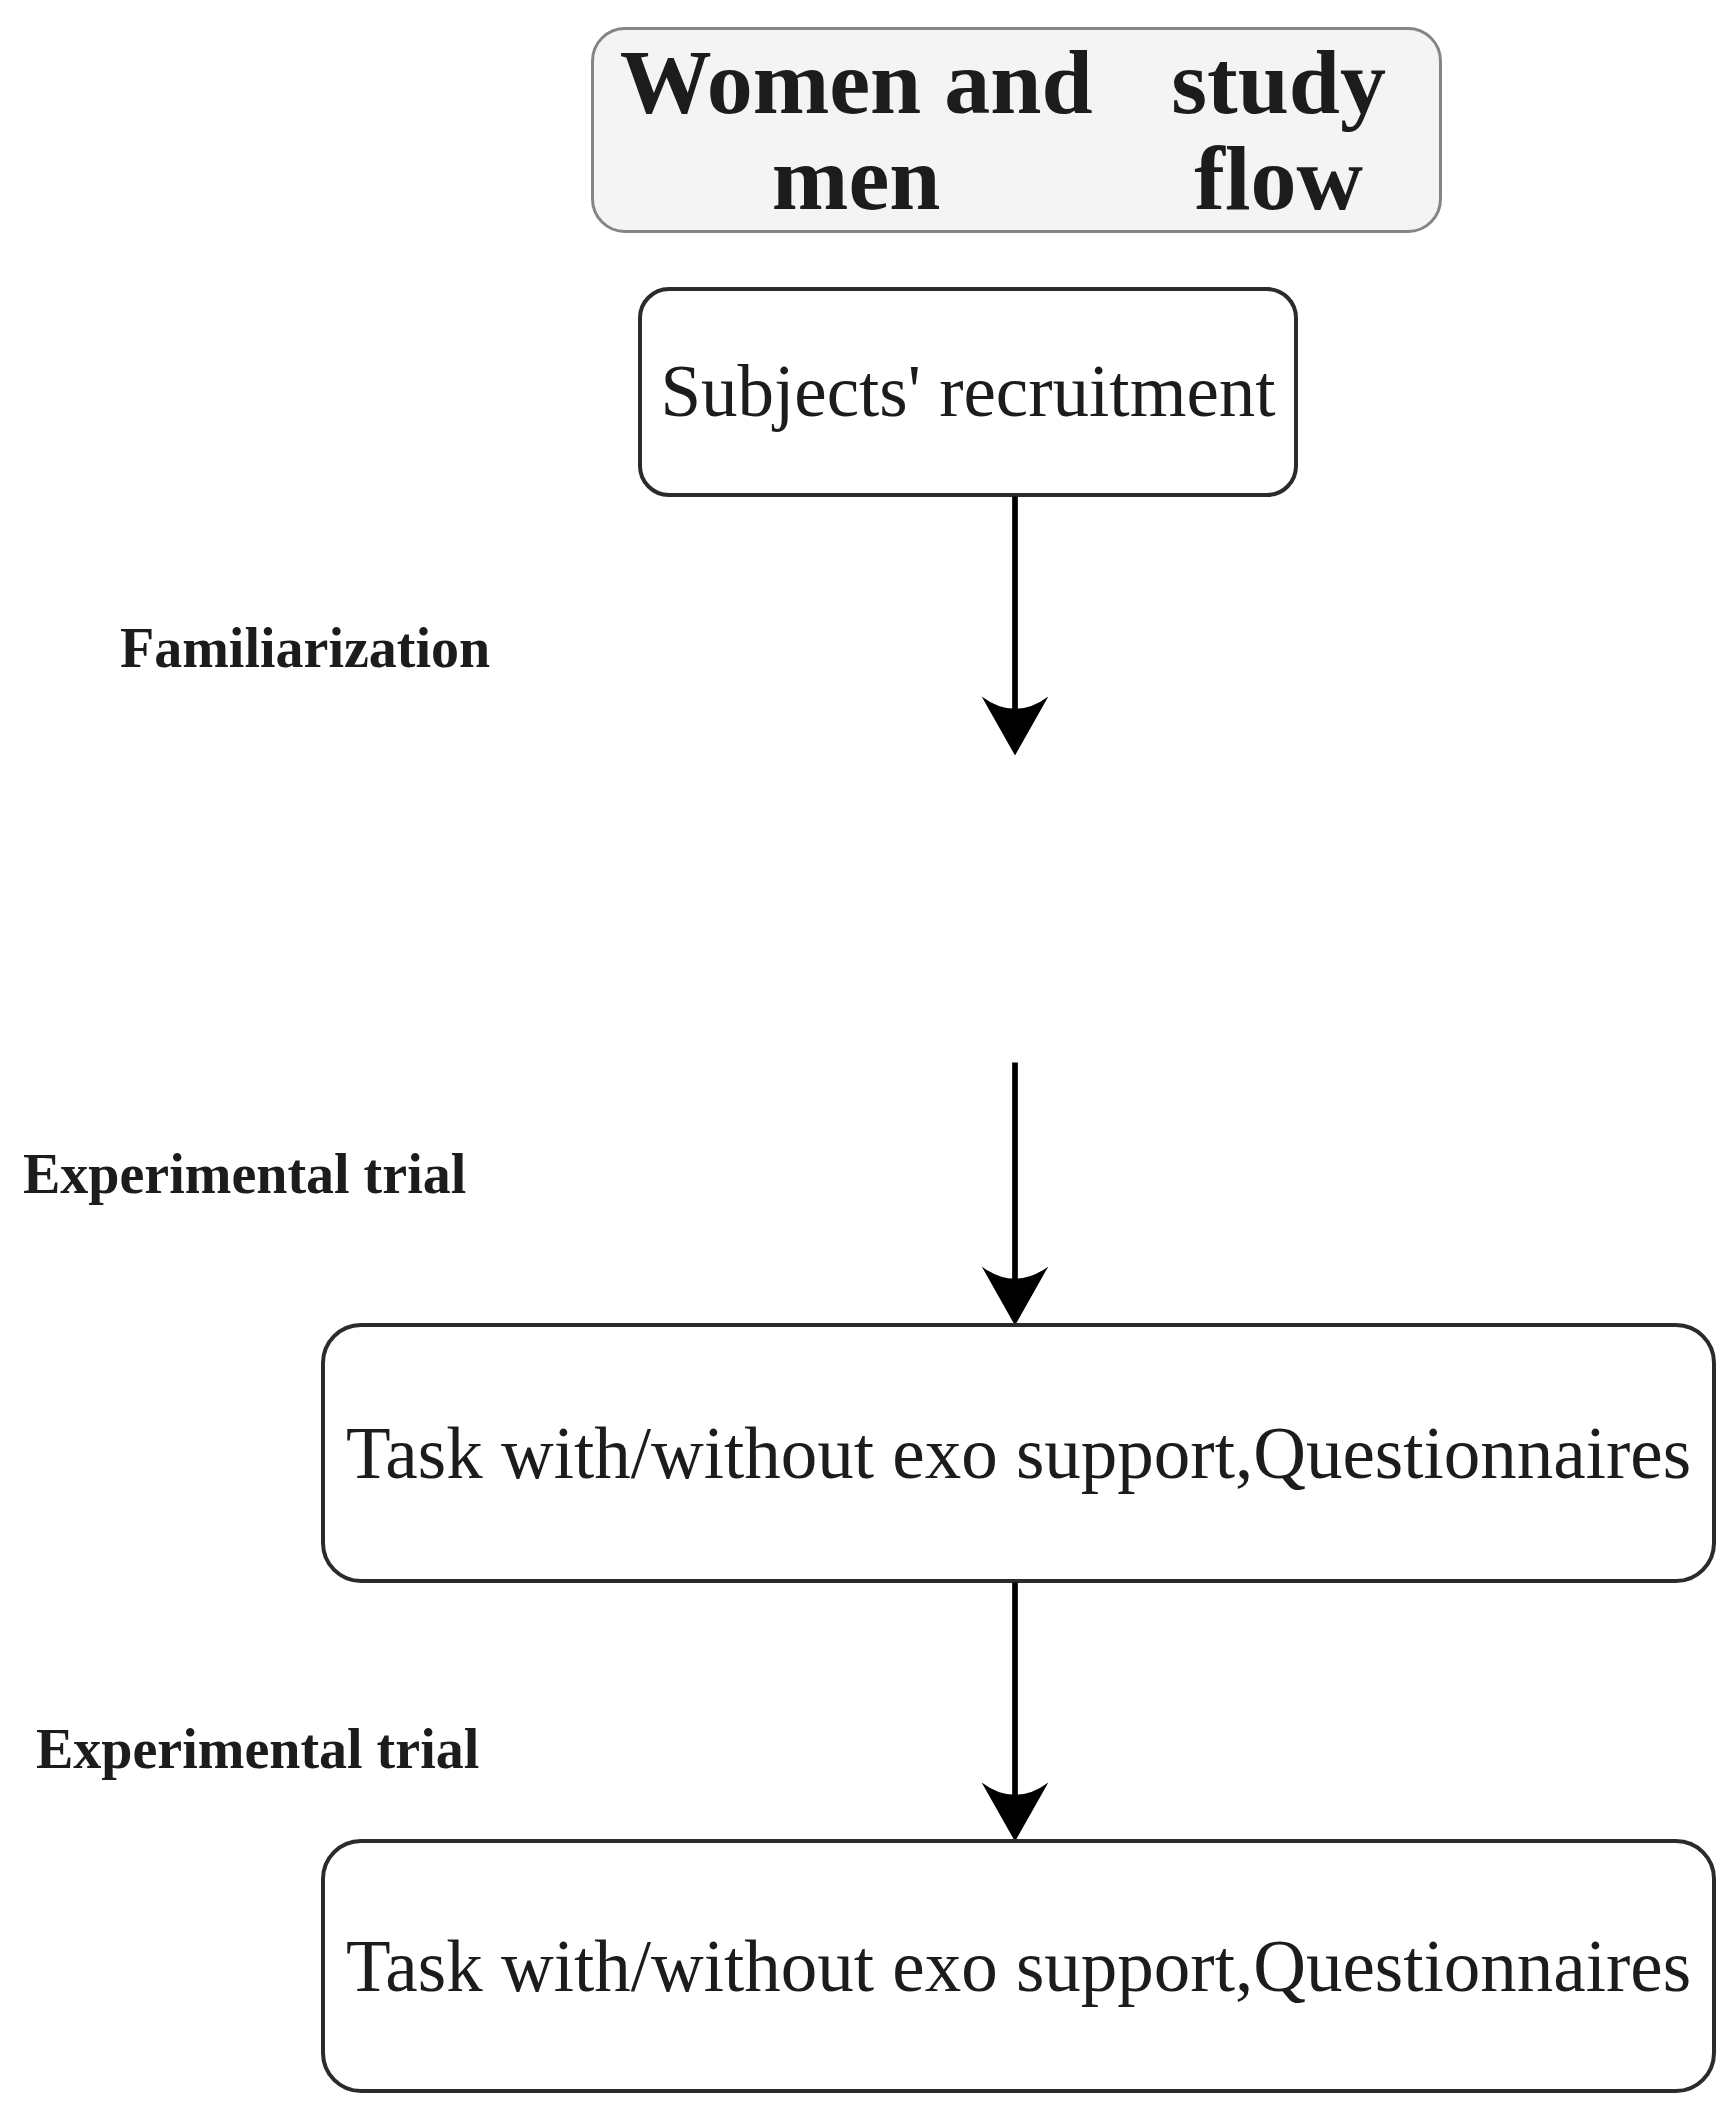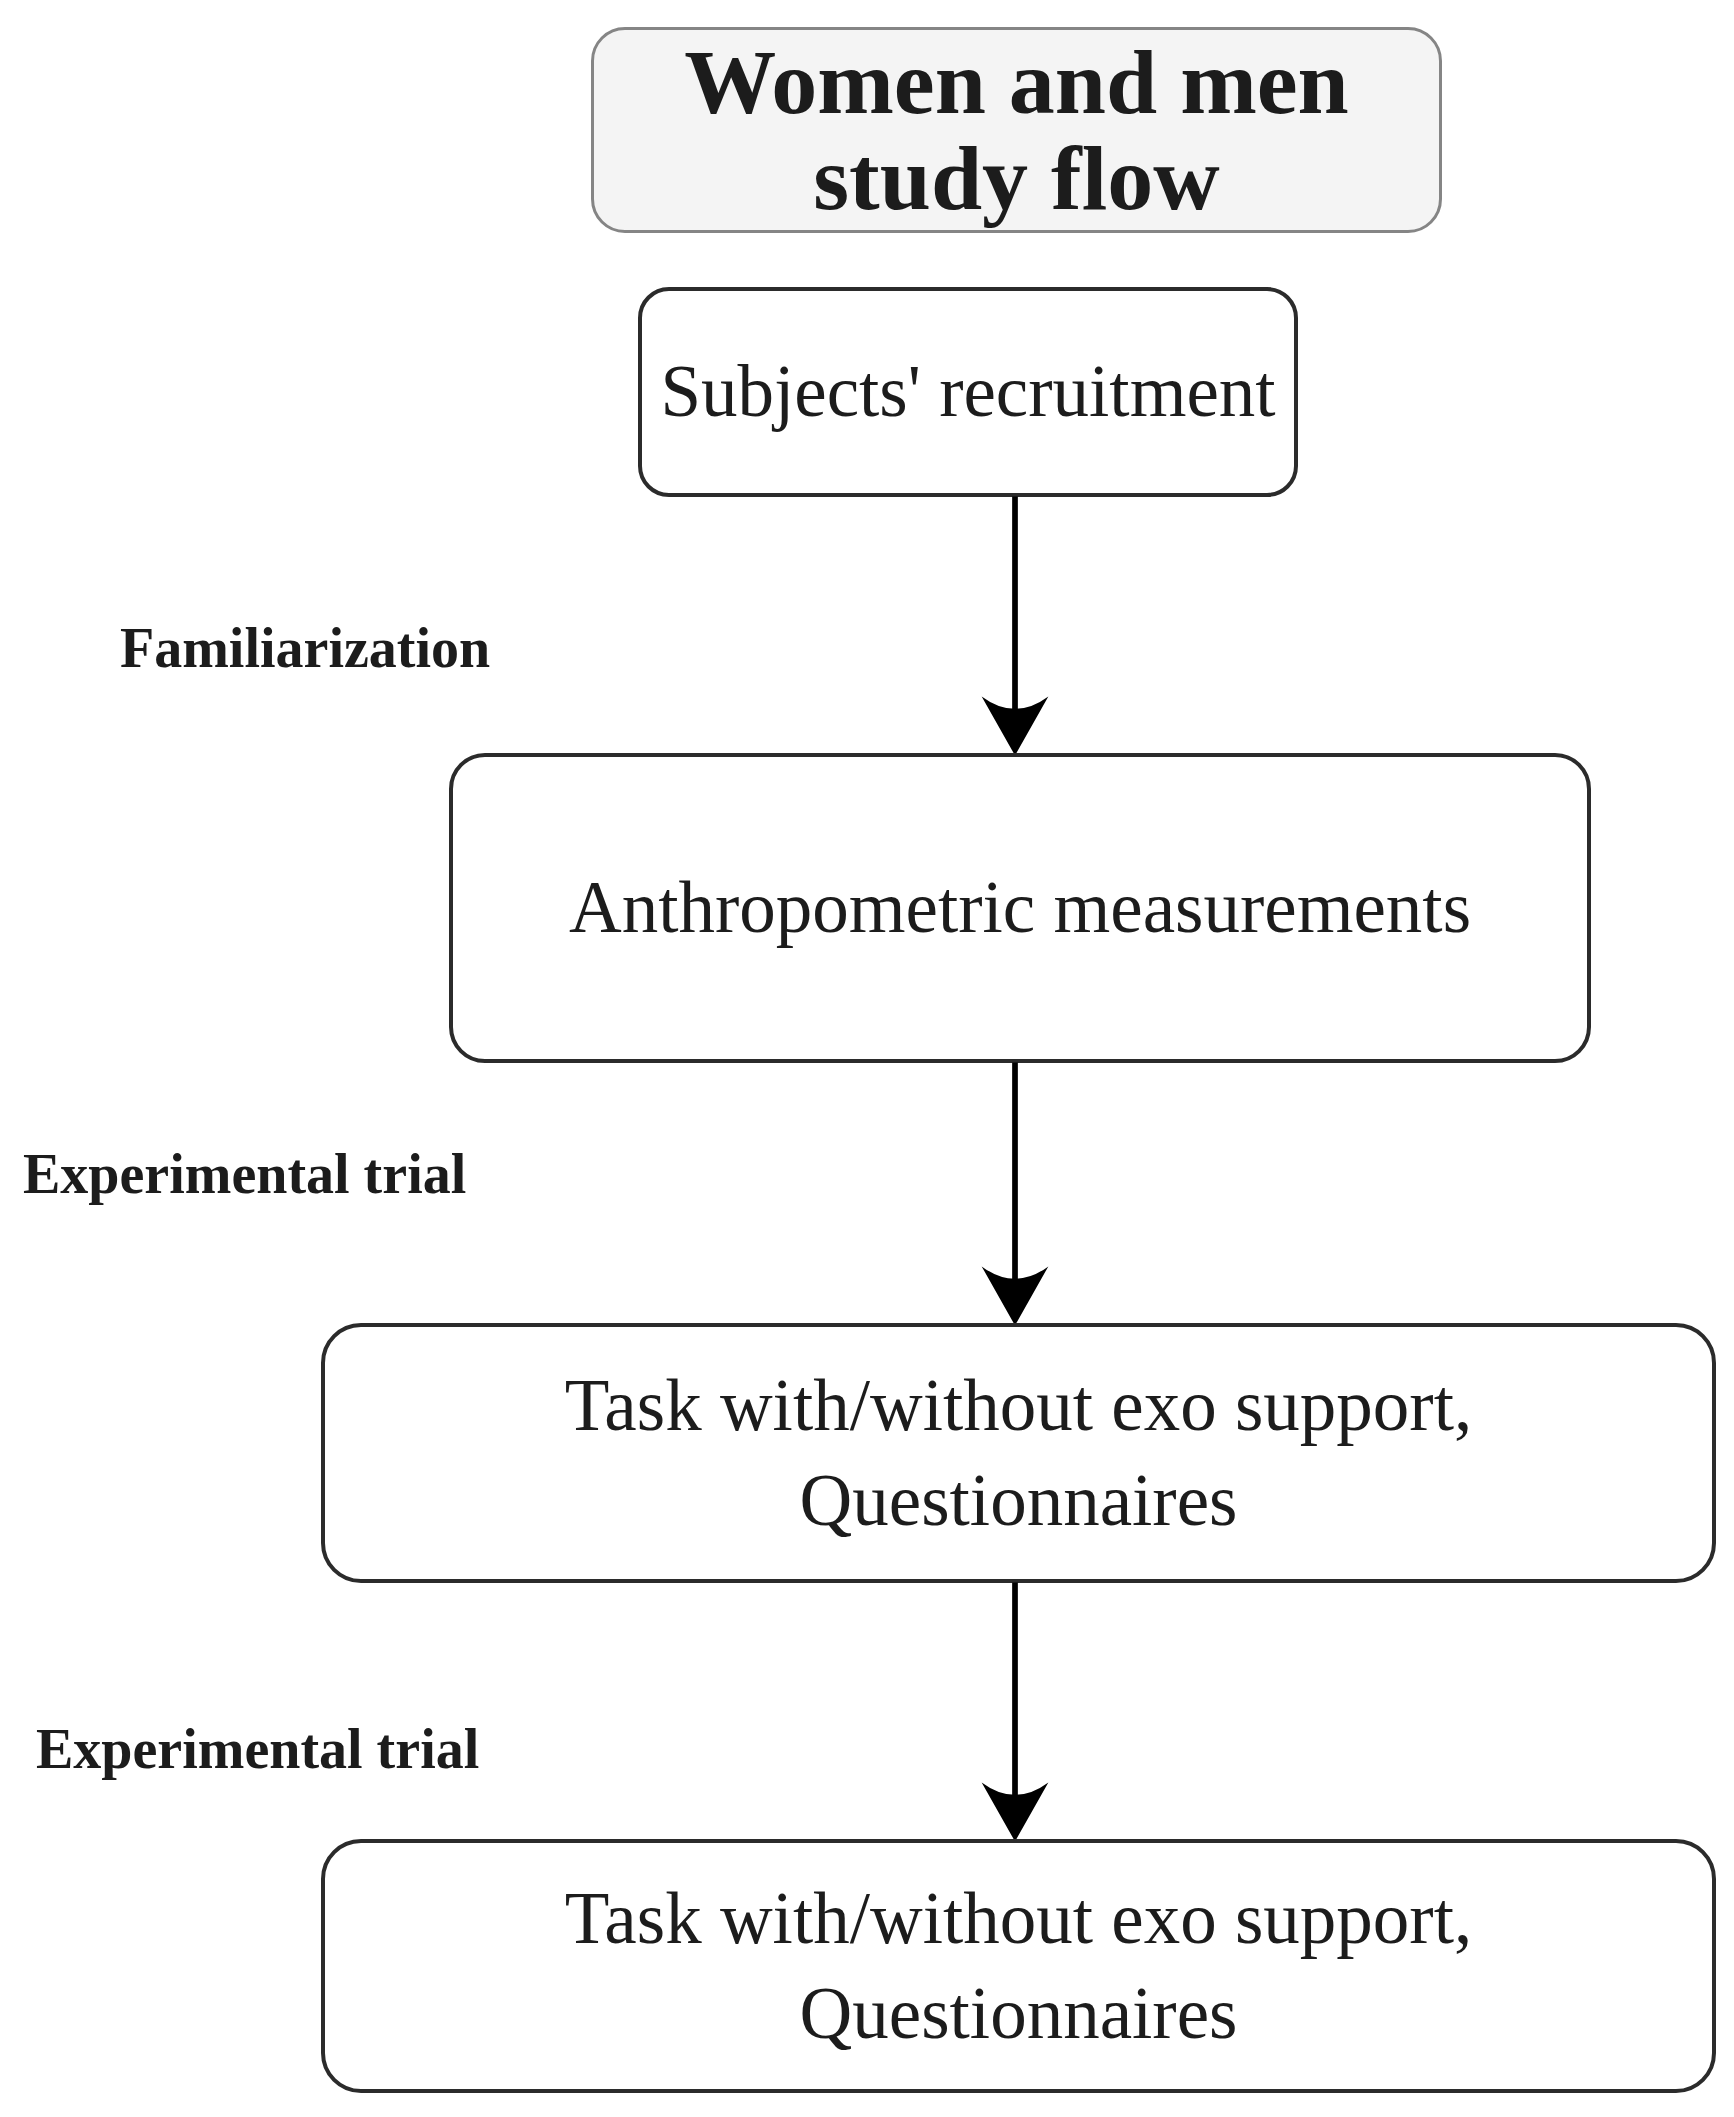--- a/index.html
+++ b/index.html
@@ -18,21 +18,21 @@
     height: 2117px;
     background: var(--page-bg);
     font-family: "Liberation Serif", "DejaVu Serif", serif;
     color: var(--text);
     overflow: hidden;
   }
   .box {
     position: absolute;
     box-sizing: border-box;
     display: flex;
-    flex-direction: column;
+    flex-direction: row;
     justify-content: center;
     align-items: center;
     text-align: center;
     background: var(--box-fill);
     border: 4.8px solid var(--box-border);
   }
   .title-box {
     left: 591px; top: 27px; width: 851px; height: 206px;
     background: var(--title-fill);
     border: 3.8px solid var(--title-border);
@@ -96,23 +96,20 @@
     <div>Subjects' recruitment</div>
   </div>
 
   <svg class="arrow arrow-a" width="80" height="260" viewBox="0 0 84 272" aria-hidden="true">
     <line x1="42" y1="0" x2="42" y2="230" stroke-width="6"></line>
     <path d="M42,272 L7,210 Q42,236 77,210 Z"></path>
   </svg>
 
   <div class="stage-label label-familiarization">Familiarization</div>
 
-  <div class="box box-anthropometric">
-    <div>Anthropometric measurements</div>
-  </div>
 
   <svg class="arrow arrow-b" width="80" height="264" viewBox="0 0 84 276" aria-hidden="true">
     <line x1="42" y1="0" x2="42" y2="234" stroke-width="6"></line>
     <path d="M42,276 L7,214 Q42,240 77,214 Z"></path>
   </svg>
 
   <div class="stage-label label-experimental-1">Experimental trial</div>
 
   <div class="box box-task-1">
     <div>Task with/without exo support,</div>

